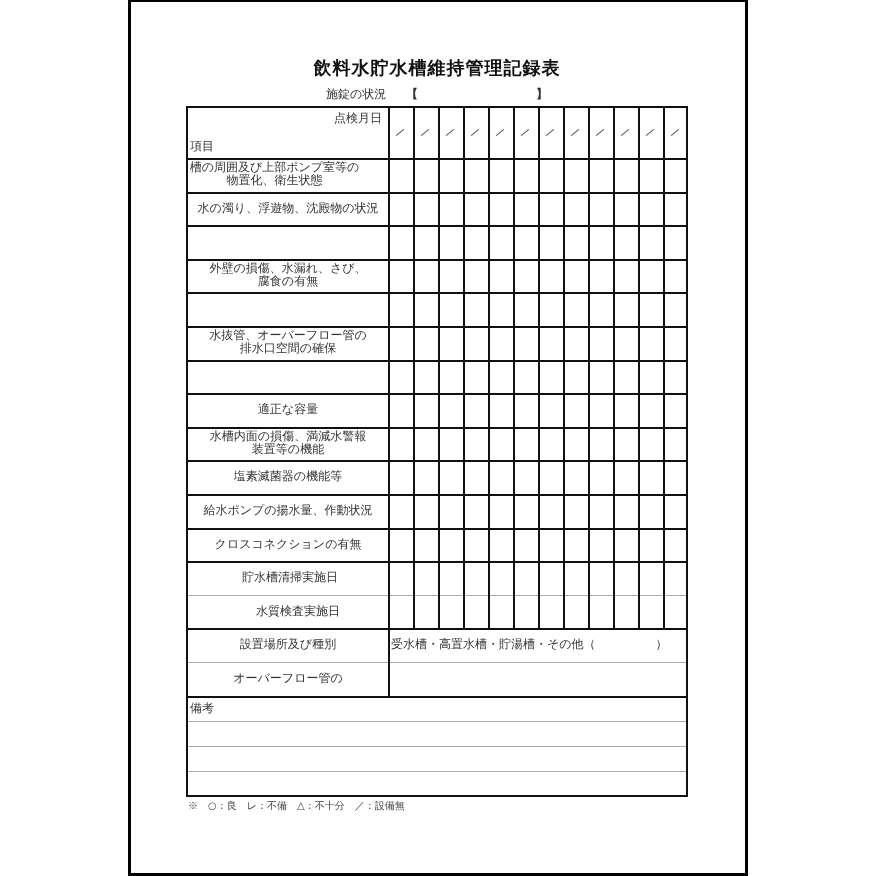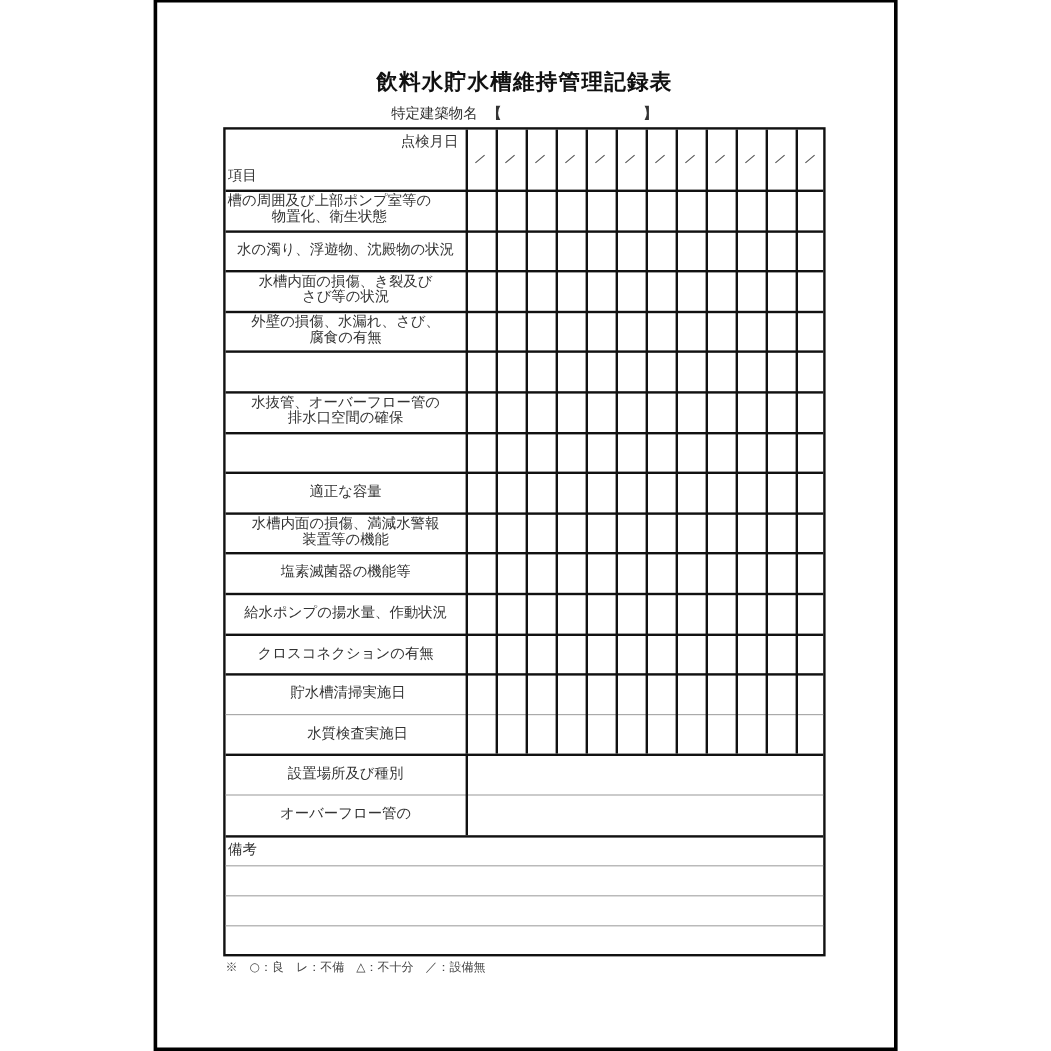--- a/index.html
+++ b/index.html
@@ -25,21 +25,21 @@
     .note { position: absolute; left: 188px; top: 799px; font-size: 10px; color: #444; white-space: pre; }
   </style>
 </head>
 <body>
 
 <div class="page"></div>
 
 <div class="title">飲料水貯水槽維持管理記録表</div>
 
 <div class="building">
-  <span class="lbl">特定建築物名</span>
+  <span class="lbl">施錠の状況</span>
   <span class="lb">【</span>
   <span class="rb">】</span>
 </div>
 
 <div class="grid" id="grid">
     <div class="cell-text" style="left: 0px; top: 4px; width: 194px; text-align: right;">点検月日</div>
     <div class="cell-text" style="left: 2px; top: 32px; text-align: right;">項目</div>
     <div class="slash" style="left: 207px; top: 24px;"></div>
     <div class="slash" style="left: 232px; top: 24px;"></div>
     <div class="slash" style="left: 257px; top: 24px;"></div>
@@ -75,22 +75,20 @@
     <div style="position: absolute; left: 277px; top: 85.6px; width: 22px; height: 29.6px;"></div>
     <div style="position: absolute; left: 302px; top: 85.6px; width: 22px; height: 29.6px;"></div>
     <div style="position: absolute; left: 327px; top: 85.6px; width: 22px; height: 29.6px;"></div>
     <div style="position: absolute; left: 352px; top: 85.6px; width: 22px; height: 29.6px;"></div>
     <div style="position: absolute; left: 377px; top: 85.6px; width: 22px; height: 29.6px;"></div>
     <div style="position: absolute; left: 402px; top: 85.6px; width: 22px; height: 29.6px;"></div>
     <div style="position: absolute; left: 427px; top: 85.6px; width: 22px; height: 29.6px;"></div>
     <div style="position: absolute; left: 452px; top: 85.6px; width: 22px; height: 29.6px;"></div>
     <div style="position: absolute; left: 477px; top: 85.6px; width: 22px; height: 29.6px;"></div>
     <div class="hline" style="left: 0px; top: 117.2px; width: 498px;"></div>
-    <div class="cell-text" style="left: 0px; top: 120.2px; width: 200px; white-space: pre;">水槽内面の損傷、き裂及び
-さび等の状況</div>
     <div style="position: absolute; left: 202px; top: 119.2px; width: 22px; height: 29.6px;"></div>
     <div style="position: absolute; left: 227px; top: 119.2px; width: 22px; height: 29.6px;"></div>
     <div style="position: absolute; left: 252px; top: 119.2px; width: 22px; height: 29.6px;"></div>
     <div style="position: absolute; left: 277px; top: 119.2px; width: 22px; height: 29.6px;"></div>
     <div style="position: absolute; left: 302px; top: 119.2px; width: 22px; height: 29.6px;"></div>
     <div style="position: absolute; left: 327px; top: 119.2px; width: 22px; height: 29.6px;"></div>
     <div style="position: absolute; left: 352px; top: 119.2px; width: 22px; height: 29.6px;"></div>
     <div style="position: absolute; left: 377px; top: 119.2px; width: 22px; height: 29.6px;"></div>
     <div style="position: absolute; left: 402px; top: 119.2px; width: 22px; height: 29.6px;"></div>
     <div style="position: absolute; left: 427px; top: 119.2px; width: 22px; height: 29.6px;"></div>
@@ -258,20 +256,21 @@
     <div class="vline" style="left: 275px; top: 0px; height: 520.4px;"></div>
     <div class="vline" style="left: 300px; top: 0px; height: 520.4px;"></div>
     <div class="vline" style="left: 325px; top: 0px; height: 520.4px;"></div>
     <div class="vline" style="left: 350px; top: 0px; height: 520.4px;"></div>
     <div class="vline" style="left: 375px; top: 0px; height: 520.4px;"></div>
     <div class="vline" style="left: 400px; top: 0px; height: 520.4px;"></div>
     <div class="vline" style="left: 425px; top: 0px; height: 520.4px;"></div>
     <div class="vline" style="left: 450px; top: 0px; height: 520.4px;"></div>
     <div class="vline" style="left: 475px; top: 0px; height: 520.4px;"></div>
     <div class="cell-text" style="left: 0px; top: 530.4px; width: 200px;">設置場所及び種別</div>
+    <div class="cell-text" style="left: 203px; top: 530.4px; text-align: left; white-space: pre;">受水槽・高置水槽・貯湯槽・その他（　　　　　）</div>
     <div class="hline thin" style="left: 0px; top: 554px; width: 498px;"></div>
     <div class="cell-text" style="left: 0px; top: 564px; width: 200px;">オーバーフロー管の</div>
     <div style="position: absolute; left: 203px; top: 556px; width: 292px; height: 29.6px;"></div>
     <div class="vline" style="left: 200px; top: 520.4px; height: 67.2px;"></div>
     <div class="hline" style="left: 0px; top: 587.6px; width: 498px;"></div>
     <div class="cell-text" style="left: 2px; top: 593.6px; text-align: left;">備考</div>
     <div class="hline thin" style="left: 0px; top: 612.6px; width: 498px;"></div>
     <div class="hline thin" style="left: 0px; top: 637.6px; width: 498px;"></div>
     <div class="hline thin" style="left: 0px; top: 662.6px; width: 498px;"></div>
     <div style="position: absolute; left: 2px; top: 605.6px; width: 494px; height: 6px;"></div>

